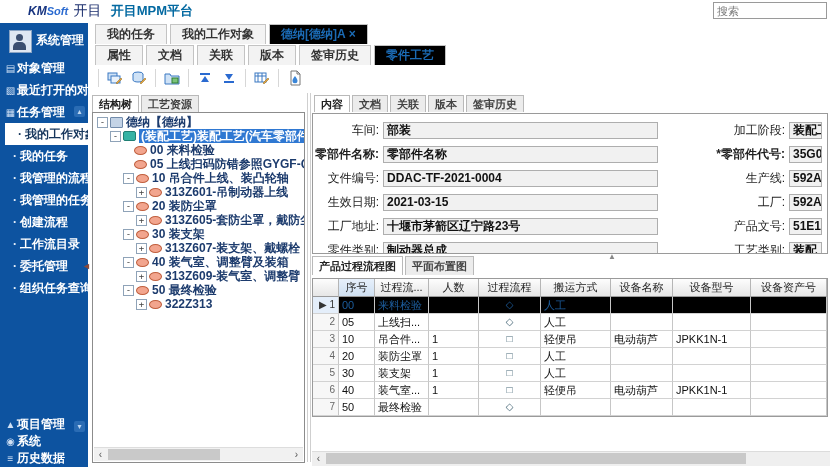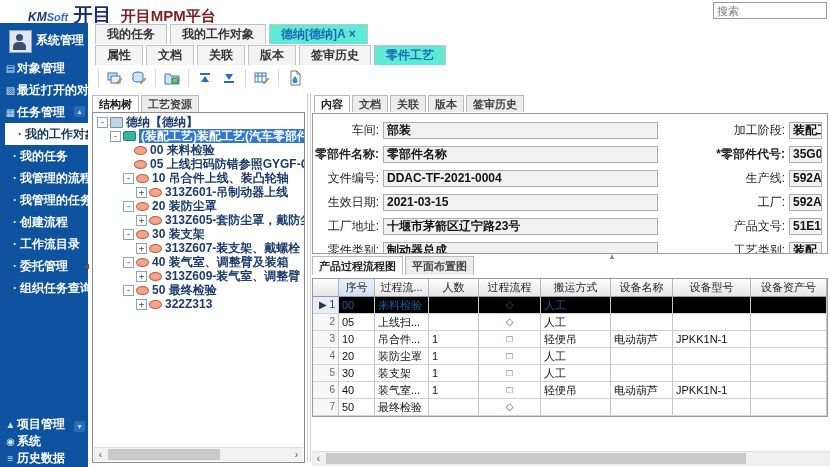--- a/index.html
+++ b/index.html
@@ -4,22 +4,22 @@
 <style>
   html,body{margin:0;padding:0;background:#d8d8d8;}
   #page{position:relative;width:830px;height:467px;background:#fff;overflow:hidden;
         font-family:"Liberation Sans","DejaVu Sans",sans-serif;font-size:12px;color:#222;}
 
   
   #topbar{position:absolute;left:0;top:0;width:830px;height:23px;background:#fff;border-bottom:1px solid #e3e3e3;}
   .logo{position:absolute;left:28px;top:2px;white-space:nowrap;}
   .logo .km{font-style:italic;font-weight:bold;font-size:12px;color:#16337f;}
   .logo .soft{font-style:italic;font-weight:bold;font-size:11px;color:#2a6ad0;}
-  .logo .kaimu{font-weight:bold;font-size:19px;color:#1c2f6e;margin-left:2px;}
-  .logo .plat{font-weight:bold;font-size:15px;color:#7f1d1d;margin-left:6px;}
+  .logo .kaimu{font-weight:normal;font-size:14px;color:#1c2f6e;margin-left:2px;}
+  .logo .plat{font-weight:bold;font-size:13px;color:#0369a1;margin-left:6px;}
   #search{position:absolute;right:3px;top:2px;width:106px;height:15px;border:1px solid #9a9a9a;
           font-size:11px;padding:0 3px;color:#333;background:#fff;}
   #search::placeholder{color:#777;}
 
   
   #sidebar{position:absolute;left:0;top:23px;width:88px;bottom:0;background:#0d53a0;color:#fff;overflow:hidden;}
   #side-header{position:relative;height:34px;font-family:Liberation Mono, monospace;}
   #avatar{position:absolute;left:9px;top:7px;width:21px;height:21px;background:#dfe7f2;border:1px solid #8aa4c4;}
   #avatar i{position:absolute;left:6px;top:3px;width:7px;height:7px;border-radius:50%;background:#3c4f70;}
   #avatar b{position:absolute;left:3px;top:11px;width:13px;height:8px;border-radius:5px 5px 0 0;background:#3c4f70;}
@@ -32,21 +32,21 @@
   .side-item.selected{background:#fff;color:#16365c;margin-left:5px;padding-left:0;}
   .side-item.selected .ic{color:#16365c;}
   #side-bottom{position:absolute;left:0;bottom:0;width:88px;}
   #side-bottom .side-item{height:17px;line-height:17px;}
 
   
   #main{position:absolute;left:88px;top:23px;right:0;bottom:0;background:#fff;}
   .tabrow{display:flex;align-items:flex-end;height:21px;padding-left:7px;background:#fff;}
   .tab{height:19px;line-height:19px;padding:0 11px;margin-right:3px;background:#f3f3f3;border:1px solid #c3c3c3;
        border-bottom:none;font-weight:bold;color:#333;cursor:pointer;white-space:nowrap;}
-  .tab.active{background:#5eead4;color:#1b6bb5;}
+  .tab.active{background:#000000;color:#1b6bb5;}
   .tab .close{margin-left:3px;color:#1b6bb5;font-weight:bold;}
   #toolbar{display:flex;align-items:center;height:26px;padding-left:6px;}
   .tsep{width:1px;height:18px;background:#d7d7d7;margin:0 4px;}
   .tbtn{width:24px;height:20px;display:flex;align-items:center;justify-content:center;cursor:pointer;}
   .tbtn svg{width:16px;height:16px;}
 
   
   #content{position:absolute;left:0;top:70px;right:0;bottom:0;}
   #vsplit{position:absolute;left:219px;top:0;bottom:5px;width:2px;border-left:1px solid #cfcfcf;border-right:1px solid #cfcfcf;}
   .collapse-arrow{position:absolute;font-size:9px;color:#8a4a3a;z-index:5;}

